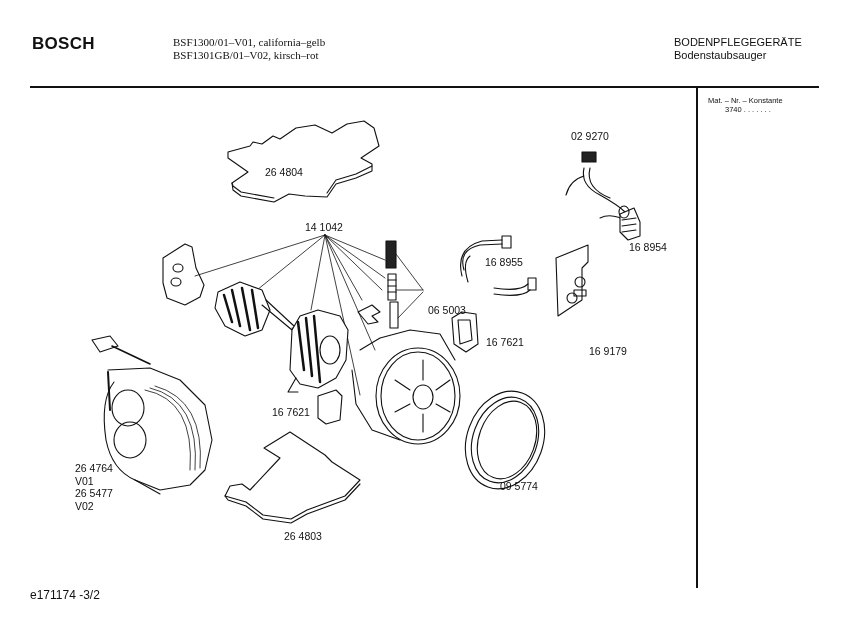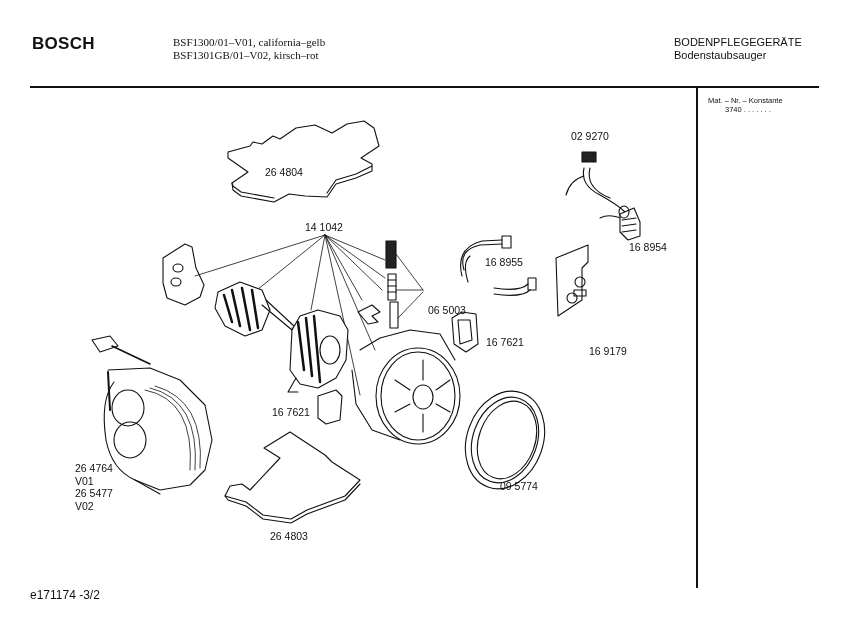--- a/index.html
+++ b/index.html
@@ -163,16 +163,16 @@
 <div class="lbl" style="left:428px;top:304px;">06 5003</div>
 <div class="lbl" style="left:589px;top:310px;margin-top:35px;">16 9179</div>
 <div class="lbl" style="left:486px;top:336px;">16 7621</div>
 <div class="lbl" style="left:272px;top:406px;">16 7621</div>
 <div class="lbl" style="left:75px;top:462px;line-height:12.5px;">
   <div>26 4764</div>
   <div>V01</div>
   <div>26 5477</div>
   <div>V02</div>
 </div>
-<div class="lbl" style="left:270px;top:530px;">26 4803</div>
+<div class="lbl" style="left:284px;top:530px;">26 4803</div>
 <div class="lbl" style="left:484px;top:480px;padding-left:16px;">09 5774</div>
 
 <div class="footer">e171174 -3/2</div>
 
 </body></html>

